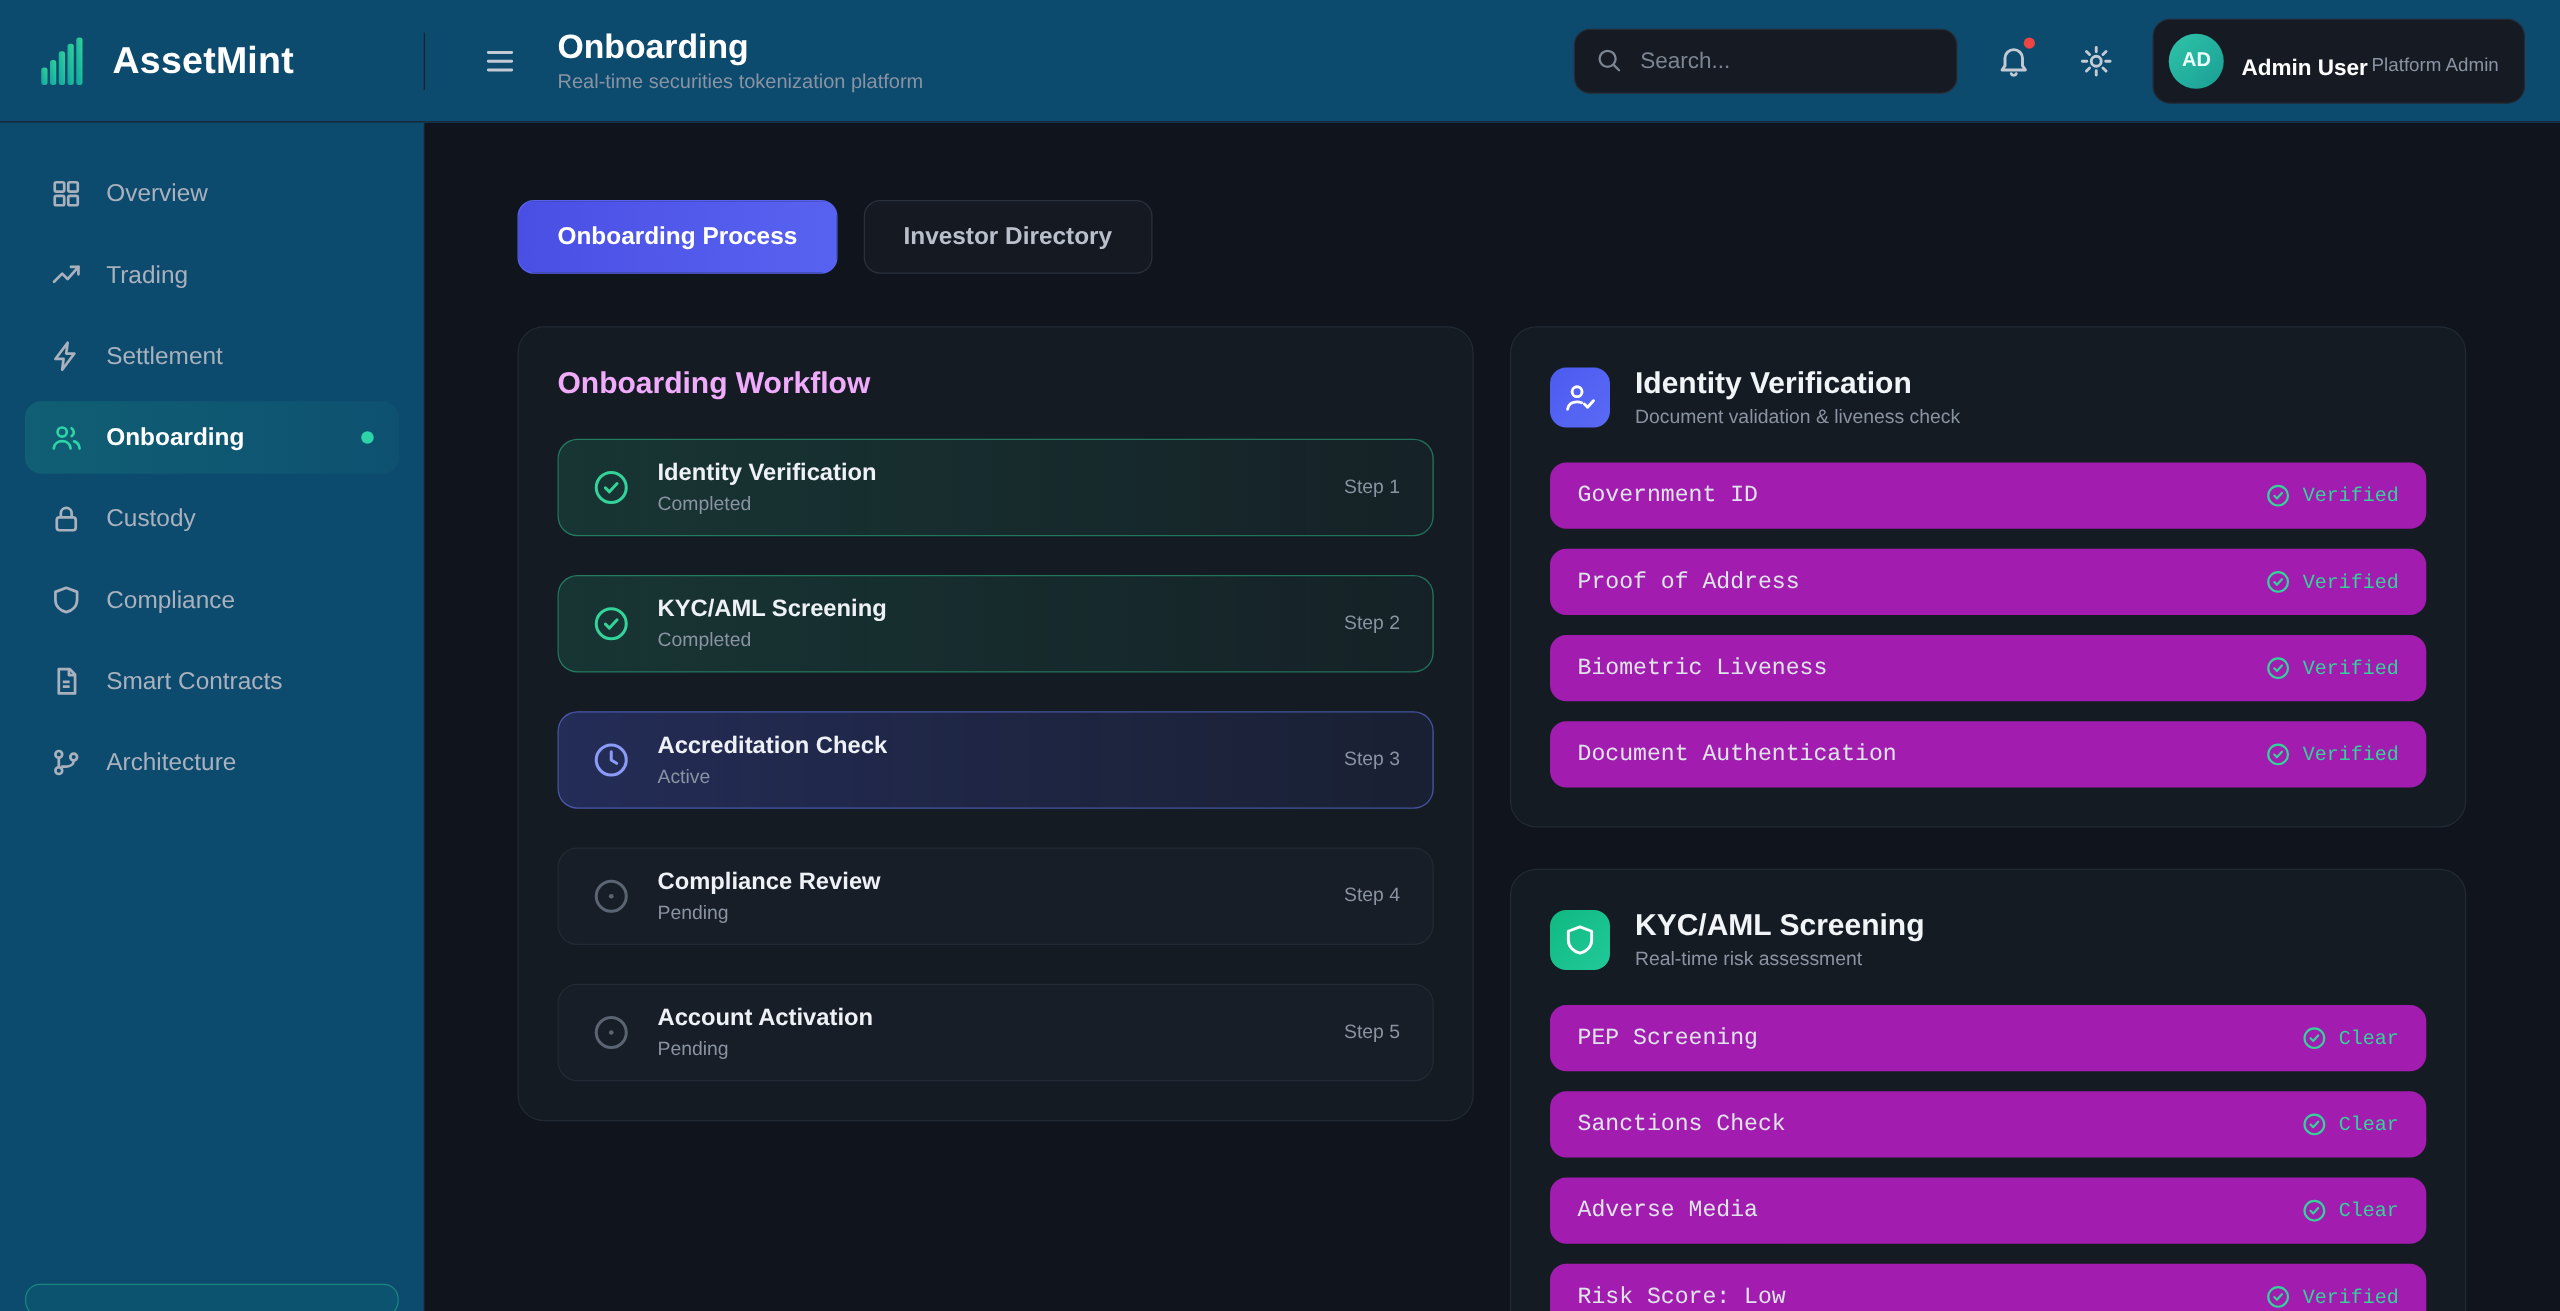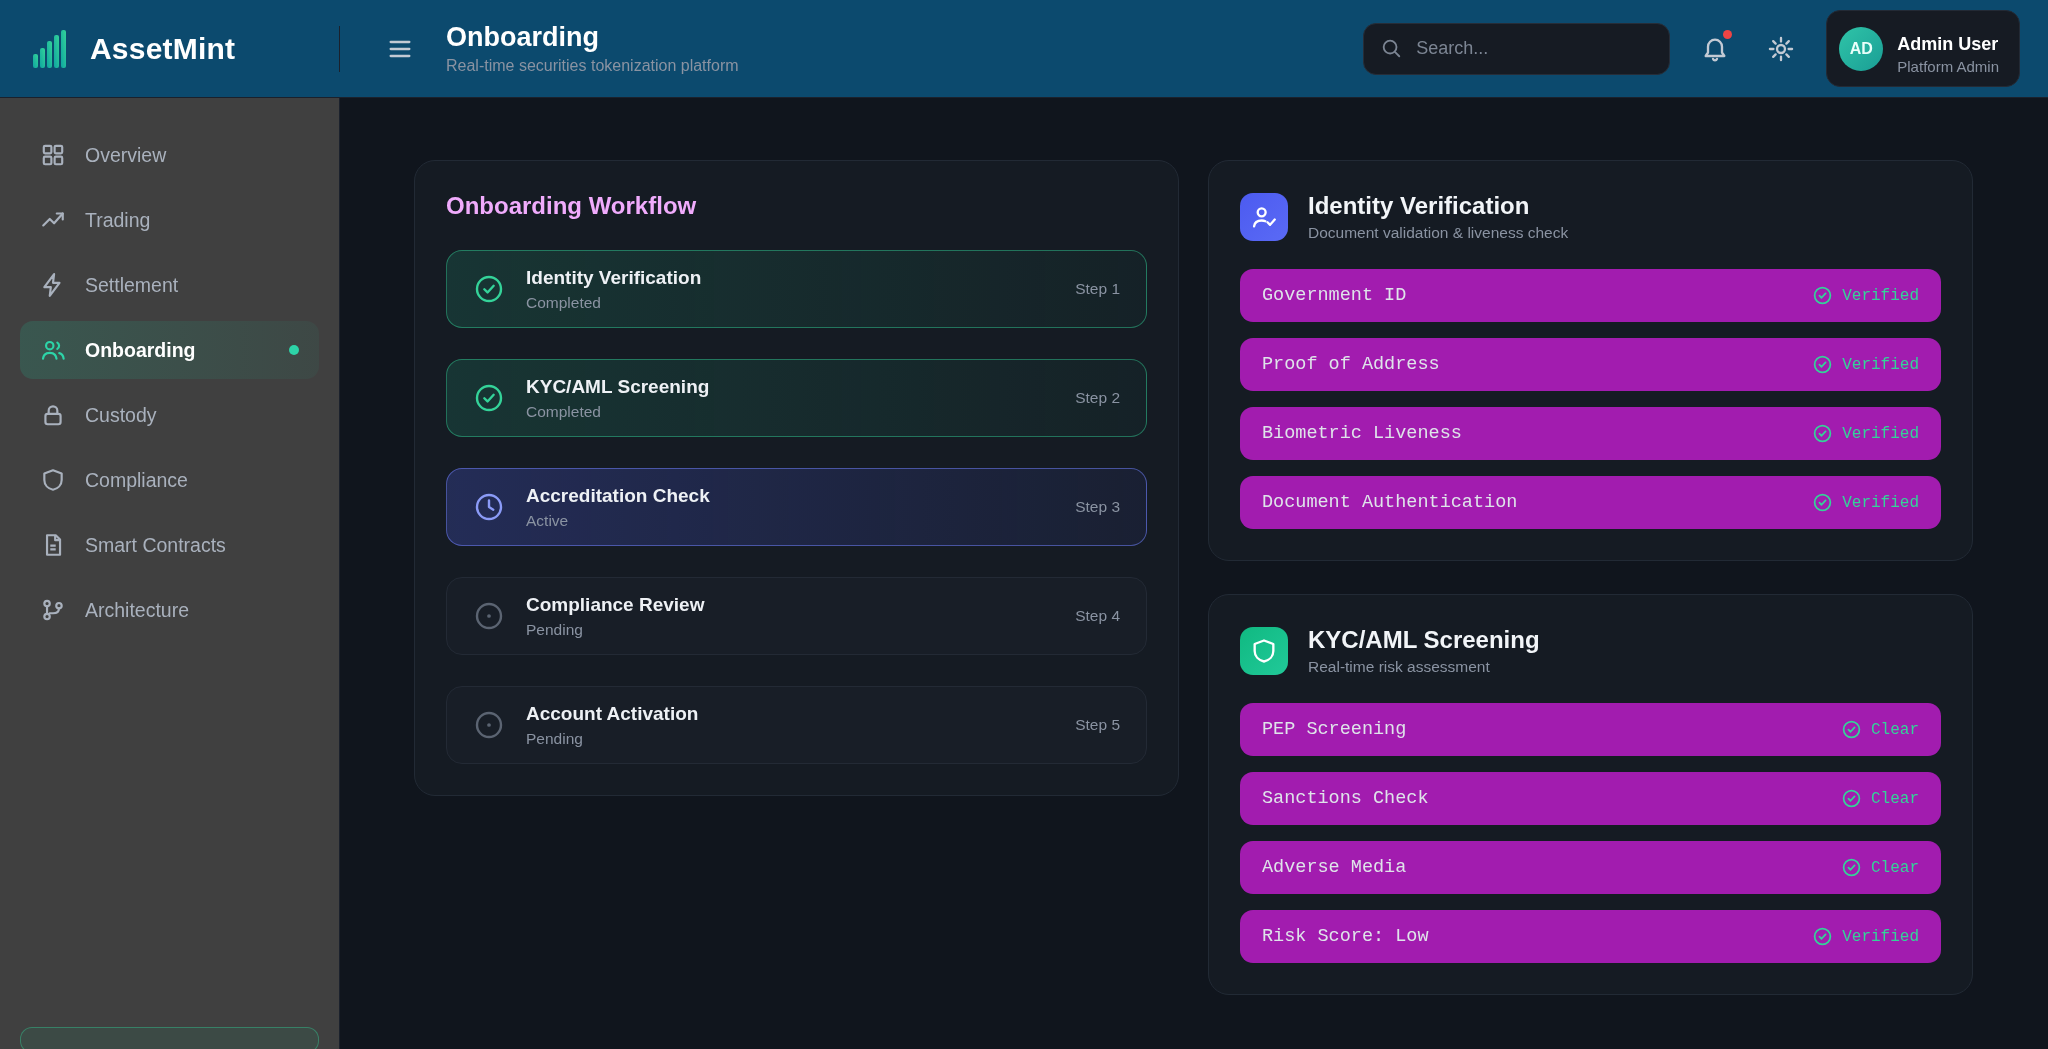--- a/index.html
+++ b/index.html
@@ -55,28 +55,28 @@
     display:flex; align-items:center; gap:14px; background:#161b23;
     border:1px solid #232a35; border-radius:14px; padding:11px 20px 11px 12px;
     cursor:pointer;
   }
   .avatar {
     width:44px; height:44px; border-radius:50%;
     background:linear-gradient(135deg,#2fc4a8,#1a9e95);
     color:#04211c; font-size:16px; font-weight:700;
     display:flex; align-items:center; justify-content:center; color:#e8fffa;
   }
-  .user-meta { display:flex; flex-direction:column; gap:3px;margin-top:12px; }
+  .user-meta { display:flex; flex-direction:row; gap:3px;margin-top:12px; }
   .user-name { font-size:18px; font-weight:700; color:#ffffff; }
   .user-role { font-size:15px; color:#8a93a2; }
 
   
   .sidebar {
     position:fixed; top:98px; left:0; width:340px; height:951px;
-    background:#404040; border-right:1px solid #1b212c; padding-top:28px;
+    background:#0c4a6e; border-right:1px solid #1b212c; padding-top:28px;
   }
   .nav-item {
     display:flex; align-items:center; gap:19px; height:58px;
     margin:0 20px 7px 20px; padding:0 20px; border-radius:13px;
     color:#a9b1bd; cursor:pointer;
   }
   .nav-item .nav-icon { width:26px; height:26px; display:flex; color:#a9b1bd; }
   .nav-label { font-size:19.5px; }
   .nav-item.active {
     background:linear-gradient(90deg, rgba(32,178,140,0.20), rgba(32,178,140,0.07));
@@ -320,20 +320,24 @@
       </svg>
     </span>
     <span class="nav-label">Architecture</span>
   </div>
 
   <div class="sidebar-bottom-card"></div>
 </nav>
 
 <main class="main">
 
+  <div class="tabs">
+    <button class="tab active">Onboarding Process</button>
+    <button class="tab">Investor Directory</button>
+  </div>
 
   <div class="columns">
 
     <section class="card">
       <h2 class="card-heading">Onboarding Workflow</h2>
 
       <div class="step completed">
         <span class="step-icon">
           <svg width="32" height="32" viewBox="0 0 24 24" fill="none" stroke="currentColor" stroke-width="1.8" stroke-linecap="round" stroke-linejoin="round">
             <circle cx="12" cy="12" r="9"></circle>

